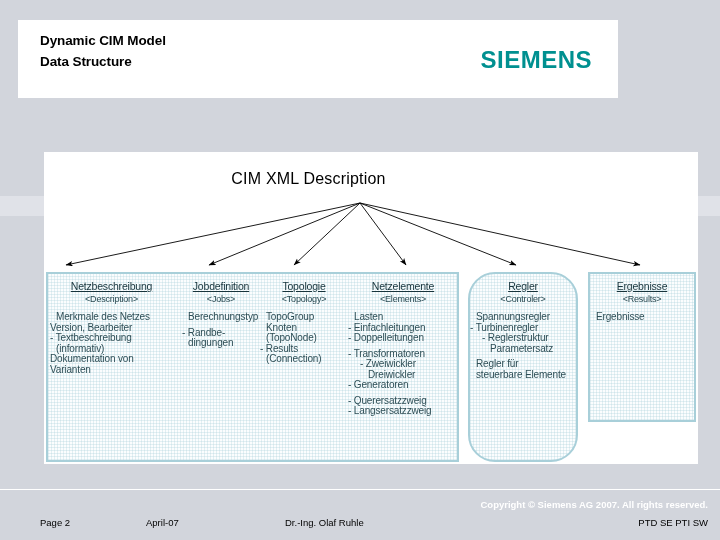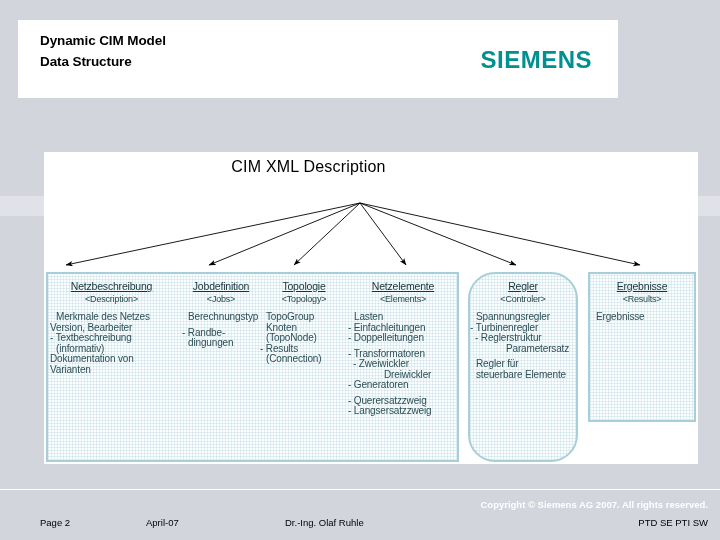--- a/index.html
+++ b/index.html
@@ -33,21 +33,21 @@
     position:absolute;left:0;top:196px;width:720px;height:20px;
     background:#e0e2e8;
   }
 
   
   #content-card{
     position:absolute;left:44px;top:152px;width:654px;height:312px;
     background:#ffffff;
   }
   #diagram-title{
-    position:absolute;left:0;top:6px;width:529px;
+    position:absolute;left:0;top:18px;width:529px;
     text-align:center;
     font-size:16px;color:#000;
     letter-spacing:0.2px;
   }
 
   
   #arrows-svg{
     position:absolute;left:0;top:0;width:654px;height:312px;
     pointer-events:none;
   }
@@ -76,22 +76,22 @@
     text-align:center;font-size:9px;color:#2a4a52;
     margin-top:2px;letter-spacing:-0.2px;
   }
   .col-items{
     margin-top:8px;font-size:10px;color:#2e4e56;
     line-height:10.5px;letter-spacing:-0.15px;
   }
   .col-items .it{display:block;white-space:nowrap;}
   .ind0{padding-left:6px;}
   .ind1{padding-left:0px;}
-  .ind2{padding-left:5px;}
-  .ind3{padding-left:36px;}
+  .ind2{padding-left:12px;}
+  .ind3{padding-left:20px;}
   .gap{height:5px;display:block;}
 
   
   #col-netz{left:2px;width:123px;}
   #col-job{left:134px;width:78px;}
   #col-topo{left:212px;width:88px;}
   #col-elem{left:300px;width:110px;}
   #col-regler{left:0px;width:106px;}
   #col-erg{left:0px;width:104px;}
 

